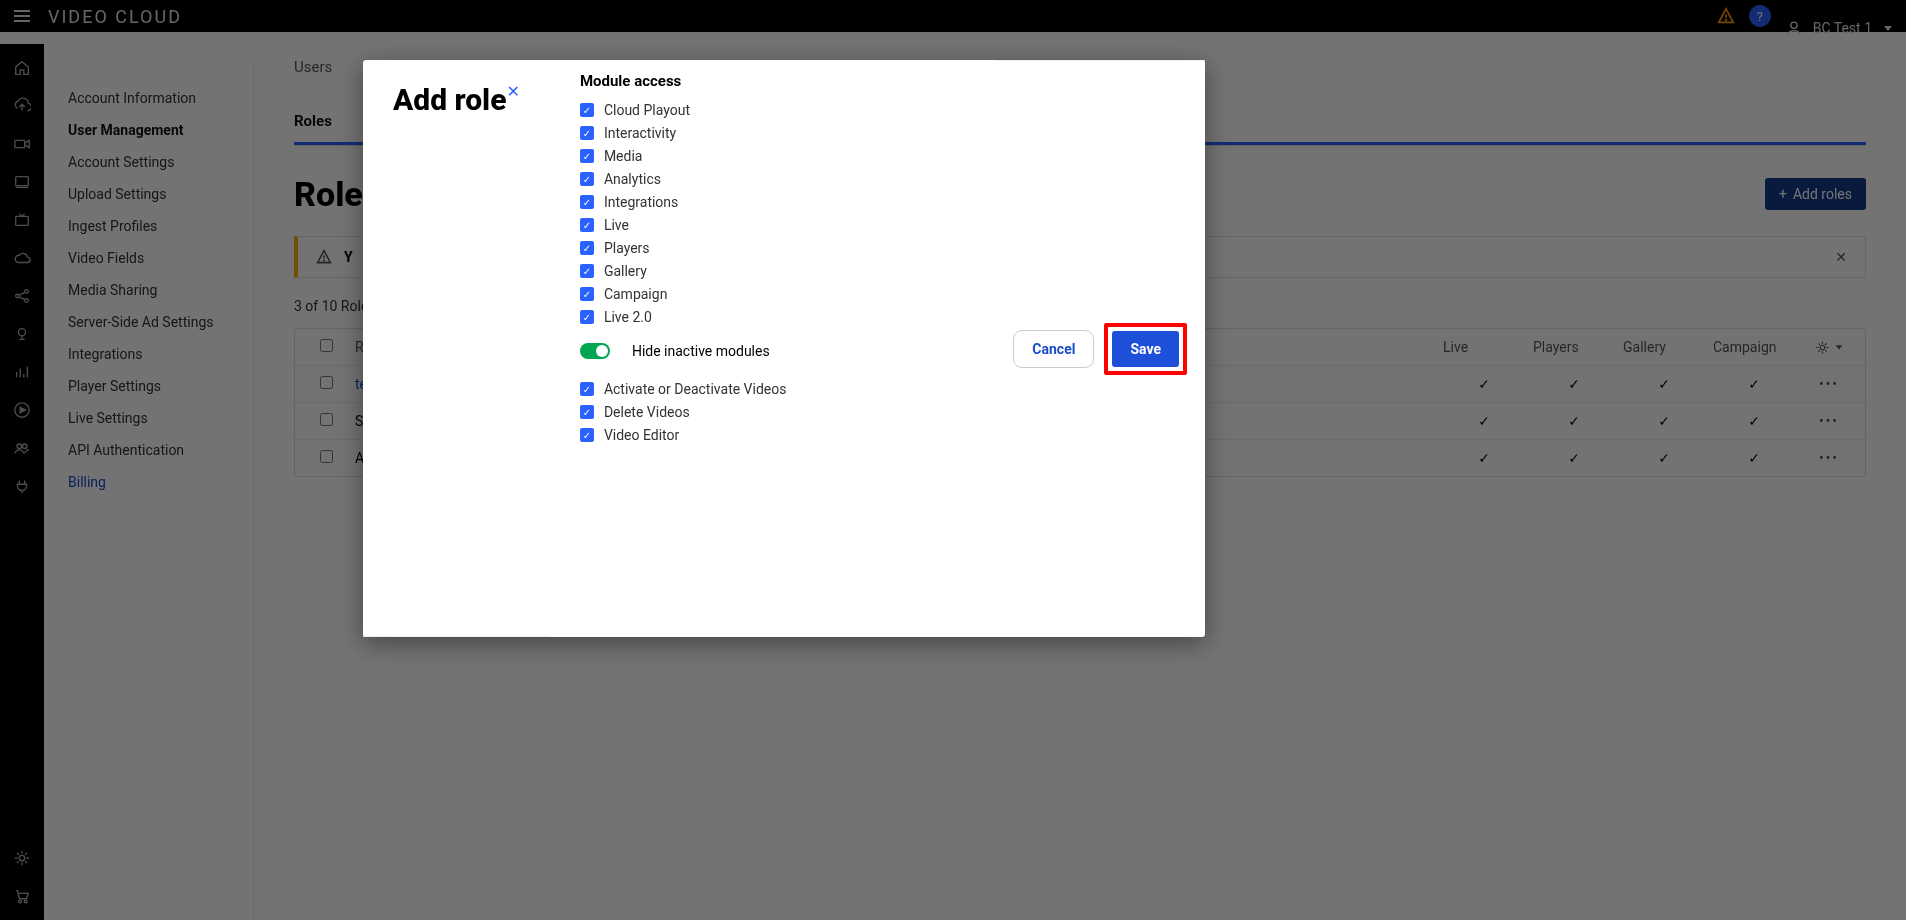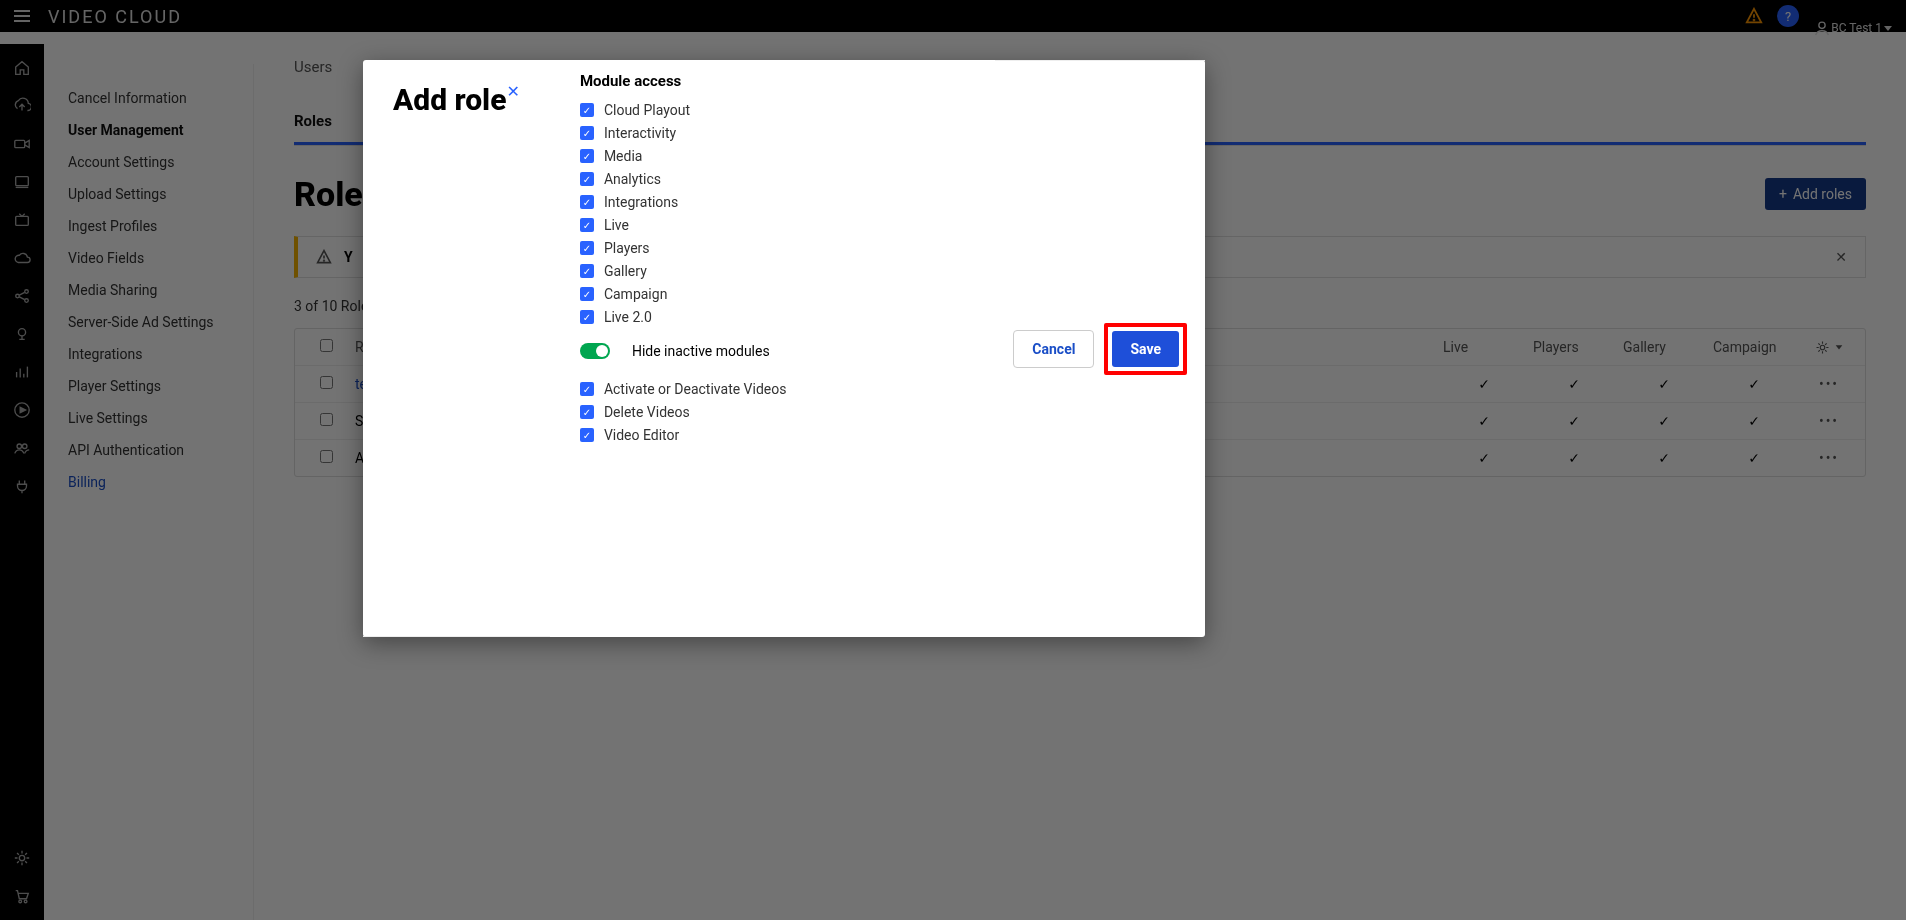--- a/index.html
+++ b/index.html
@@ -5,21 +5,21 @@
   * { box-sizing: border-box; margin: 0; padding: 0; font-family: -apple-system, BlinkMacSystemFont, "Segoe UI", Roboto, sans-serif; }
   body { width: 1906px; height: 920px; background: #fff; overflow: hidden; position: relative; }
 
   
   .top-header { height: 32px; background: #000; display: flex; align-items: center; padding: 0 12px; color: #fff; }
   .hamburger { width: 20px; height: 20px; margin-right: 16px; cursor: pointer; }
   .brand { font-size: 18px; letter-spacing: 2px; font-weight: 400; color: #e0e0e0; }
   .header-right { margin-left: auto; display: flex; align-items: center; gap: 14px; }
   .warn-icon { color: #ff9800; }
   .help-badge { width: 22px; height: 22px; border-radius: 50%; background: #2962ff; display: flex; align-items: center; justify-content: center; font-size: 13px; color: #fff; }
-  .user-block { display: flex; align-items: center; gap: 0; font-size: 12px; color: #e0e0e0; cursor: pointer; margin-top: 23px; }
+  .user-block { display: flex; align-items: center; gap: 10px; font-size: 14px; color: #e0e0e0; cursor: pointer; margin-top: 23px; }
 
   
   .icon-rail { position: absolute; left: 0; top: 44px; bottom: 0; width: 44px; background: #000; display: flex; flex-direction: column; align-items: center; padding-top: 12px; gap: 14px; }
   .icon-rail .rail-item { width: 24px; height: 24px; color: #aaa; display: flex; align-items: center; justify-content: center; cursor: pointer; }
   .icon-rail .rail-bottom { margin-top: auto; margin-bottom: 12px; display: flex; flex-direction: column; gap: 14px; }
 
   
   .sidebar { position: absolute; left: 44px; top: 64px; width: 210px; bottom: 0; background: #fff; padding: 18px 0 0 0; border-right: 1px solid #f0f0f0;}
   .sidebar-item { padding: 8px 24px; font-size: 14px; color: #333; cursor: pointer; }
   .sidebar-item.active { font-weight: 700; color: #111; }
@@ -59,21 +59,21 @@
   .modal-close { margin-left: auto; color: #2962ff; cursor: pointer; font-size: 16px; }
   .modal-body { flex: 1; overflow: hidden; padding: 12px 30px; font-size: 14px; }
   .section-title { font-weight: 700; margin-bottom: 12px; font-size: 15px;}
   .chk-list { display: flex; flex-direction: column; gap: 7px; margin-bottom: 18px;}
   .chk-item { display: flex; align-items: center; gap: 10px; font-size: 14px; color: #333;}
   .chk-box { width: 14px; height: 14px; background: #2962ff; border-radius: 2px; display: flex; align-items: center; justify-content: center; color: #fff; font-size: 10px; cursor: pointer; flex-shrink: 0;}
   .toggle-row { display: flex; align-items: center; gap: 22px; margin-bottom: 22px;}
   .toggle { width: 30px; height: 16px; background: #00a650; border-radius: 8px; position: relative; cursor: pointer;}
   .toggle::after { content:""; position:absolute; right:2px; top:2px; width:12px; height:12px; background:#fff; border-radius:50%; }
   .modal-footer { border-top: 1px solid #eee; padding: 14px 18px; display: flex; justify-content: flex-end; gap: 10px; align-items: center;}
-  .btn-cancel { background: #fff; border: 1px solid #ccc; color: #1a4ec7; font-weight: 700; padding: 10px 18px; border-radius: 4px; cursor: pointer; font-size: 14px; }
+  .btn-cancel { background: #fff; border: 1px solid #ccc; color: #1a4ec7; font-weight: 700; padding: 10px 18px; border-radius: 9px; cursor: pointer; font-size: 14px; }
   .btn-save-wrap { border: 4px solid #ff0000; padding: 4px; border-radius: 2px; }
   .btn-save { background: #1e4fd9; color: #fff; font-weight: 700; padding: 10px 18px; border: none; border-radius: 3px; cursor: pointer; font-size: 14px;}
 
   svg { display: block; }
 </style>
 </head>
 <body>
 
 <div class="top-header">
   <div class="hamburger">
@@ -193,21 +193,21 @@
         <svg viewBox="0 0 20 20" width="18" height="18" fill="none" stroke="#aaa" stroke-width="1.5">
           <path d="M3 4h2l2 9h8l2-6H6"></path>
           <circle cx="8" cy="16" r="1.5"></circle>
           <circle cx="14" cy="16" r="1.5"></circle>
         </svg>
       </div>
   </div>
 </div>
 
 <div class="sidebar">
-  <div class="sidebar-item">Cancel Information</div>
+  <div class="sidebar-item">Account Information</div>
   <div class="sidebar-item active">User Management</div>
   <div class="sidebar-item">Account Settings</div>
   <div class="sidebar-item">Upload Settings</div>
   <div class="sidebar-item">Ingest Profiles</div>
   <div class="sidebar-item">Video Fields</div>
   <div class="sidebar-item">Media Sharing</div>
   <div class="sidebar-item">Server-Side Ad Settings</div>
   <div class="sidebar-item">Integrations</div>
   <div class="sidebar-item">Player Settings</div>
   <div class="sidebar-item">Live Settings</div>

